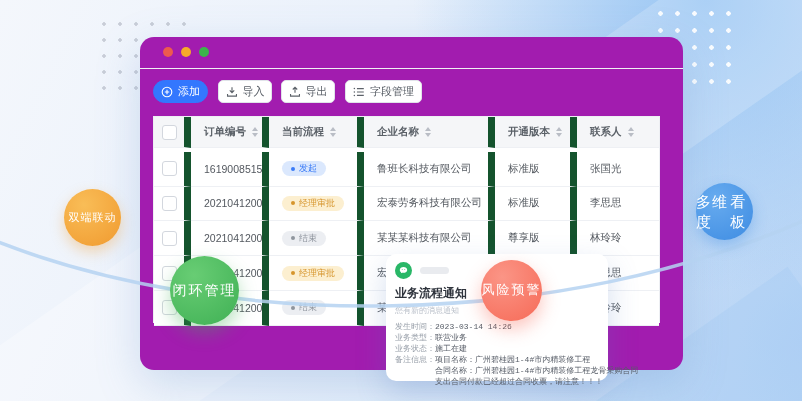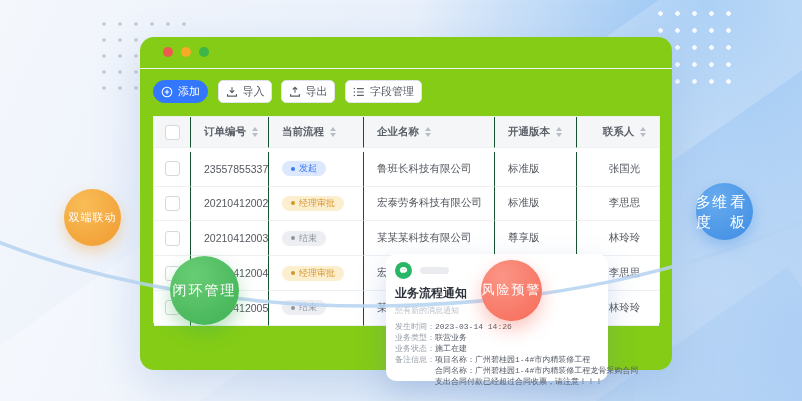--- a/index.html
+++ b/index.html
@@ -22,22 +22,23 @@
   .dots.gray{left:96px;top:16px;width:90px;height:78px;
     background-image:radial-gradient(circle,#c4c9d3 1.5px,transparent 2px);
     background-size:16px 16px;opacity:.9;}
   .dots.white{left:652px;top:5px;width:90px;height:82px;
     background-image:radial-gradient(circle,#ffffff 2px,transparent 2.5px);
     background-size:17px 17px;opacity:.92;}
 
   
   .card{
     position:absolute;left:140px;top:37px;width:532px;height:333px;z-index:10;
-    background:#84cc16;border-radius:14px;
+    background:#a21caf;border-radius:14px;
     box-shadow:0 14px 44px rgba(96,138,199,.26);
+    padding-left:11px;
   }
   .traffic{position:absolute;top:10px;left:23px;display:flex;gap:8px;}
   .traffic span{width:10px;height:10px;border-radius:50%;}
   .t-red{background:#ec5b4e;}
   .t-yellow{background:#f6ab28;}
   .t-green{background:#3cb54b;}
   .card-divider{position:absolute;top:31px;left:0;width:100%;height:1px;background:#f0f1f4;}
 
   
   .toolbar{position:absolute;top:43px;left:13px;display:flex;align-items:center;}
@@ -54,26 +55,26 @@
   .btn.fields{width:77px;margin-left:10px;}
 
   
   .table{
     position:absolute;left:13px;top:79px;width:507px;height:207px;
     border:1px solid #edeff3;box-sizing:border-box;background:#fff;
     display:grid;grid-template-columns:37px 78px 95px 131px 82px 82px;
     grid-auto-rows:34.8px;font-size:10.5px;color:#53585f;
   }
   .cell{
-    border-right:1px solid #14532d;border-bottom:1px solid #eef0f4;
+    border-right:7px solid #14532d;border-bottom:1px solid #eef0f4;
     display:flex;align-items:center;padding-left:13px;box-sizing:border-box;
     overflow:hidden;white-space:nowrap;background:#fff;
   }
   .cell.head{background:#f5f6f8;height:31px;color:#5a6067;font-weight:bold;}
-  .table .cell:nth-child(6n){border-right:none;justify-content:center;}
+  .table .cell:nth-child(6n){border-right:none;}
   .cell.chk{justify-content:center;padding-left:0;}
   .checkbox{width:13px;height:13px;border:1px solid #d3d7de;border-radius:3px;background:#fff;}
   .sort{display:inline-flex;flex-direction:column;gap:2px;margin-left:6px;}
   .sort i{width:0;height:0;border-left:3.5px solid transparent;border-right:3.5px solid transparent;display:block;}
   .sort .up{border-bottom:4px solid #b9bdc5;}
   .sort .down{border-top:4px solid #b9bdc5;}
   .pill{
     display:inline-flex;align-items:center;gap:4px;
     padding:3px 9px;border-radius:10px;font-size:9px;line-height:1;white-space:nowrap;
   }
@@ -215,21 +216,21 @@
         <span>联系人</span>
         <span class="sort">
             <i class="up"></i>
             <i class="down"></i>
           </span>
       </div>
 
       <div class="cell chk">
           <span class="checkbox"></span>
         </div>
-      <div class="cell">23557855337</div>
+      <div class="cell">16190085153</div>
       <div class="cell">
           <span class="pill blue">发起</span>
         </div>
       <div class="cell">鲁班长科技有限公司</div>
       <div class="cell">标准版</div>
       <div class="cell">张国光</div>
 
       <div class="cell chk">
           <span class="checkbox"></span>
         </div>

